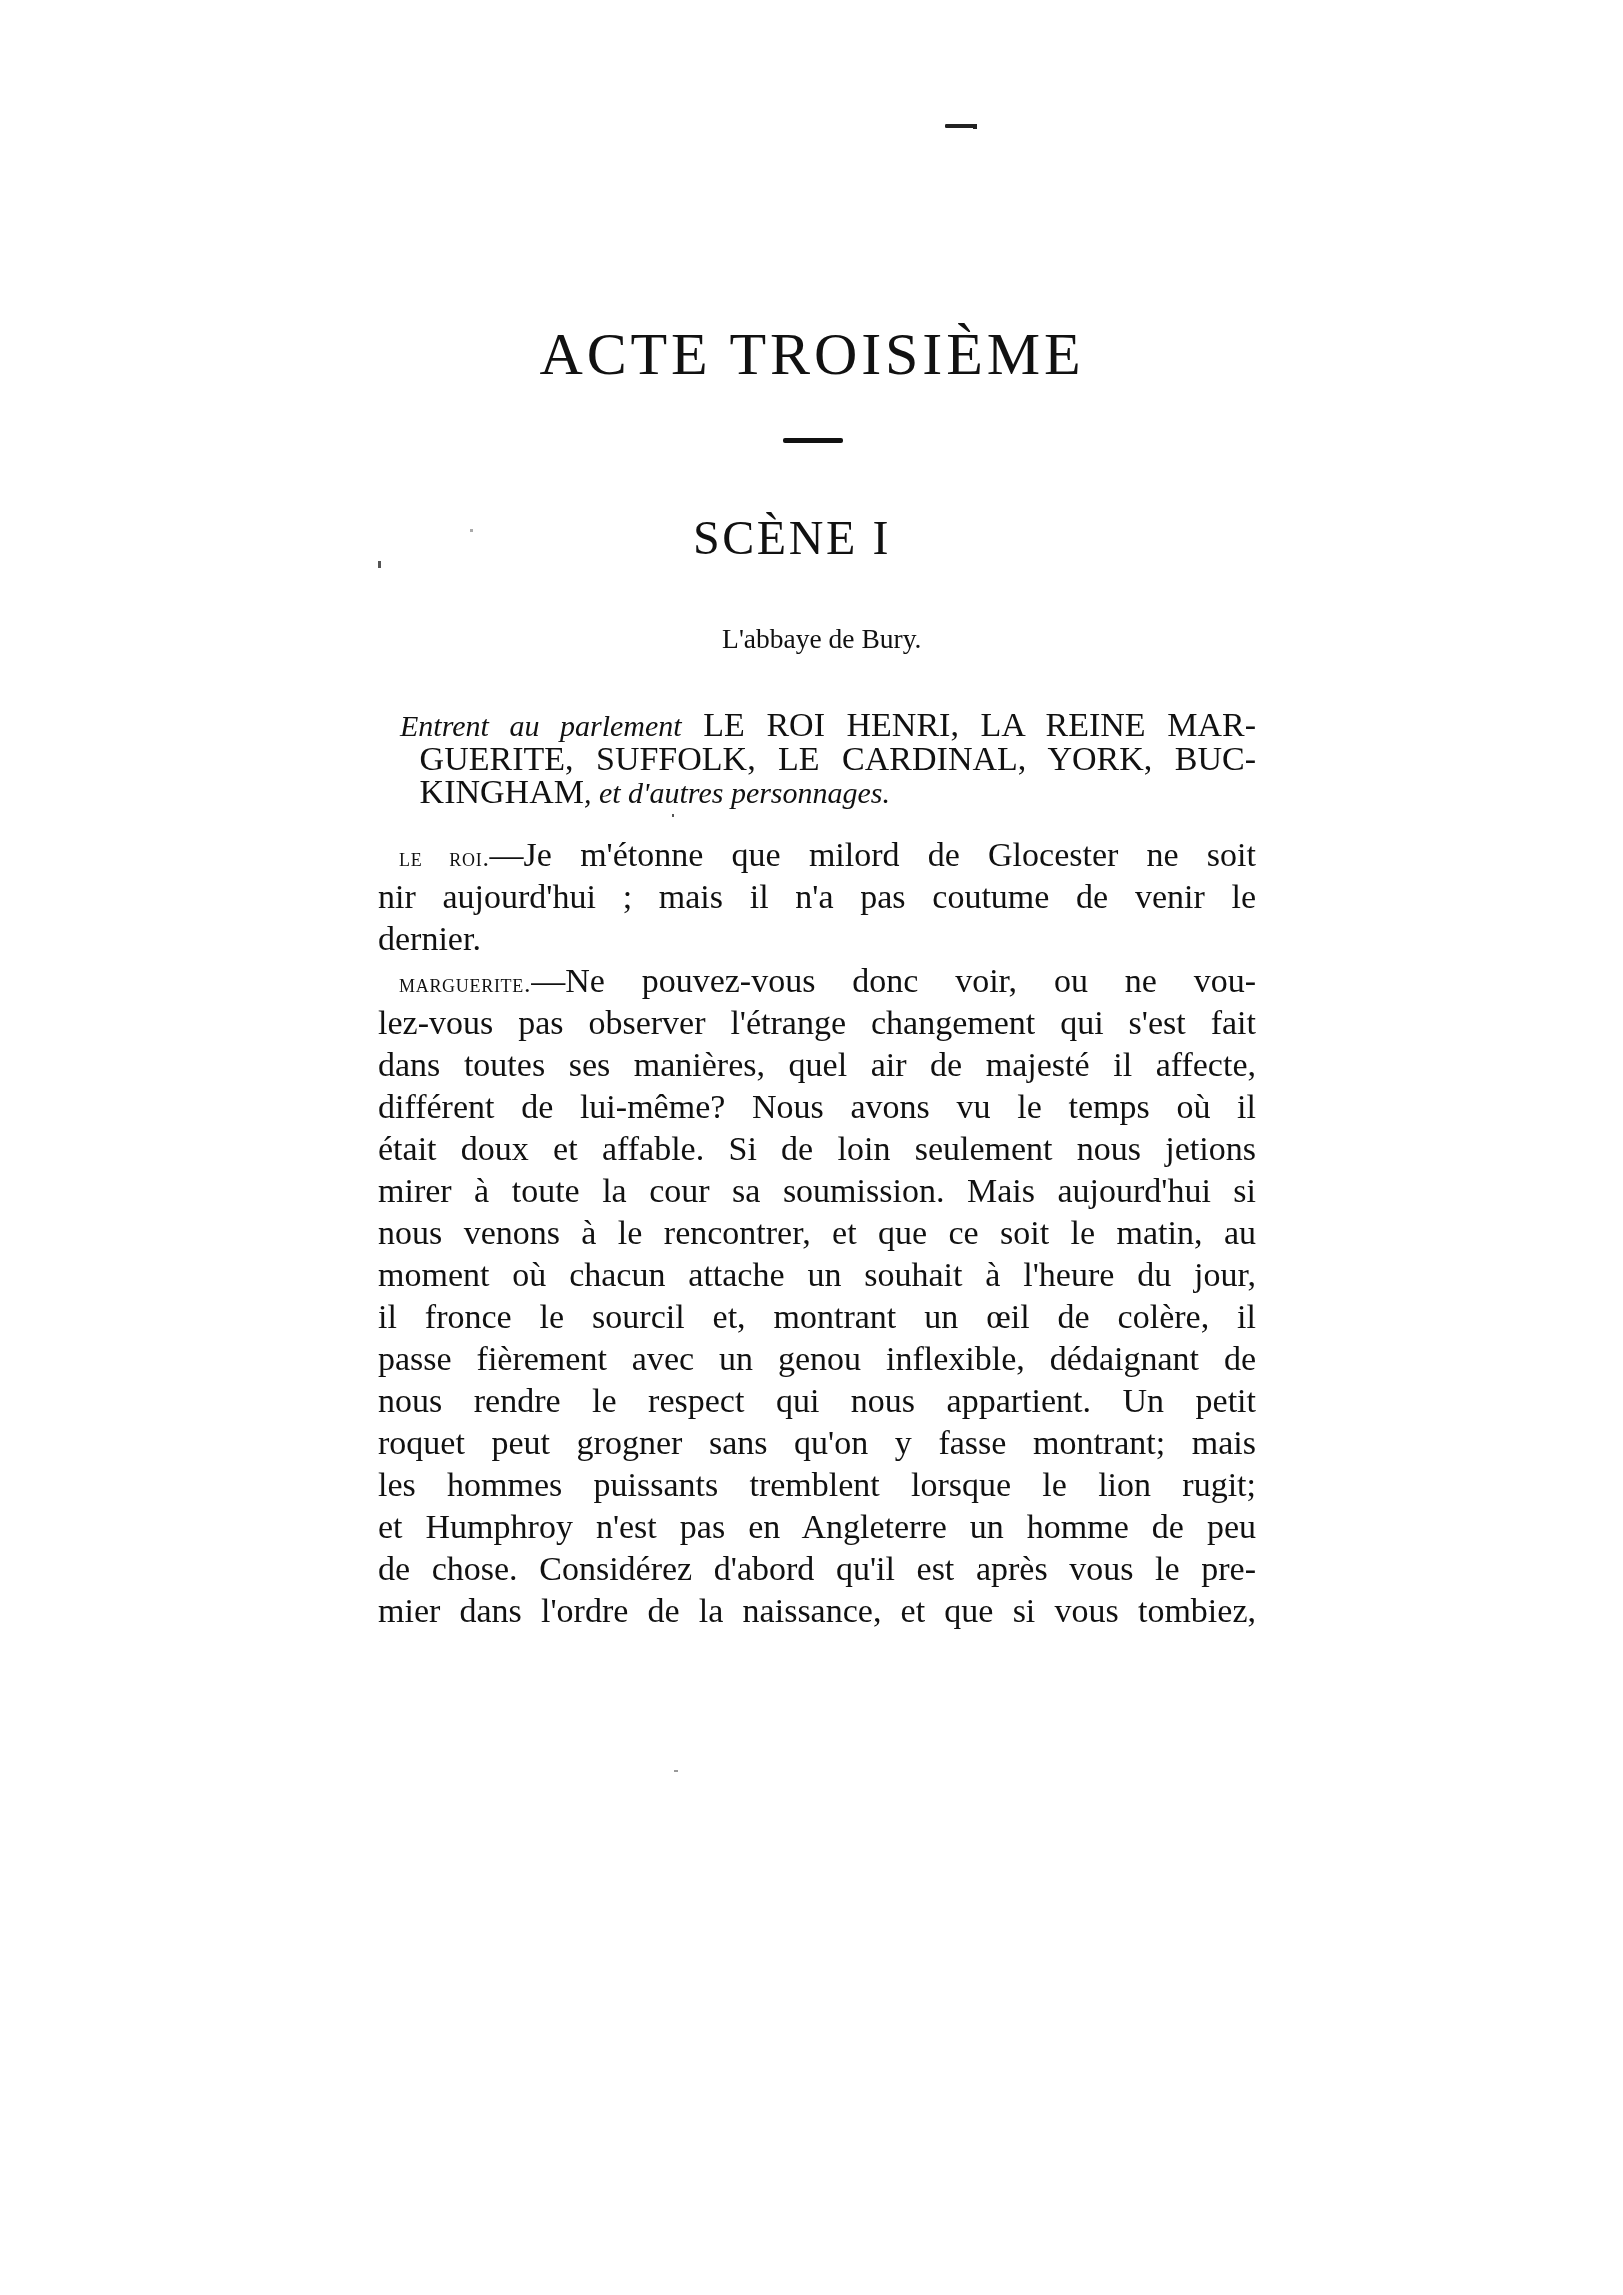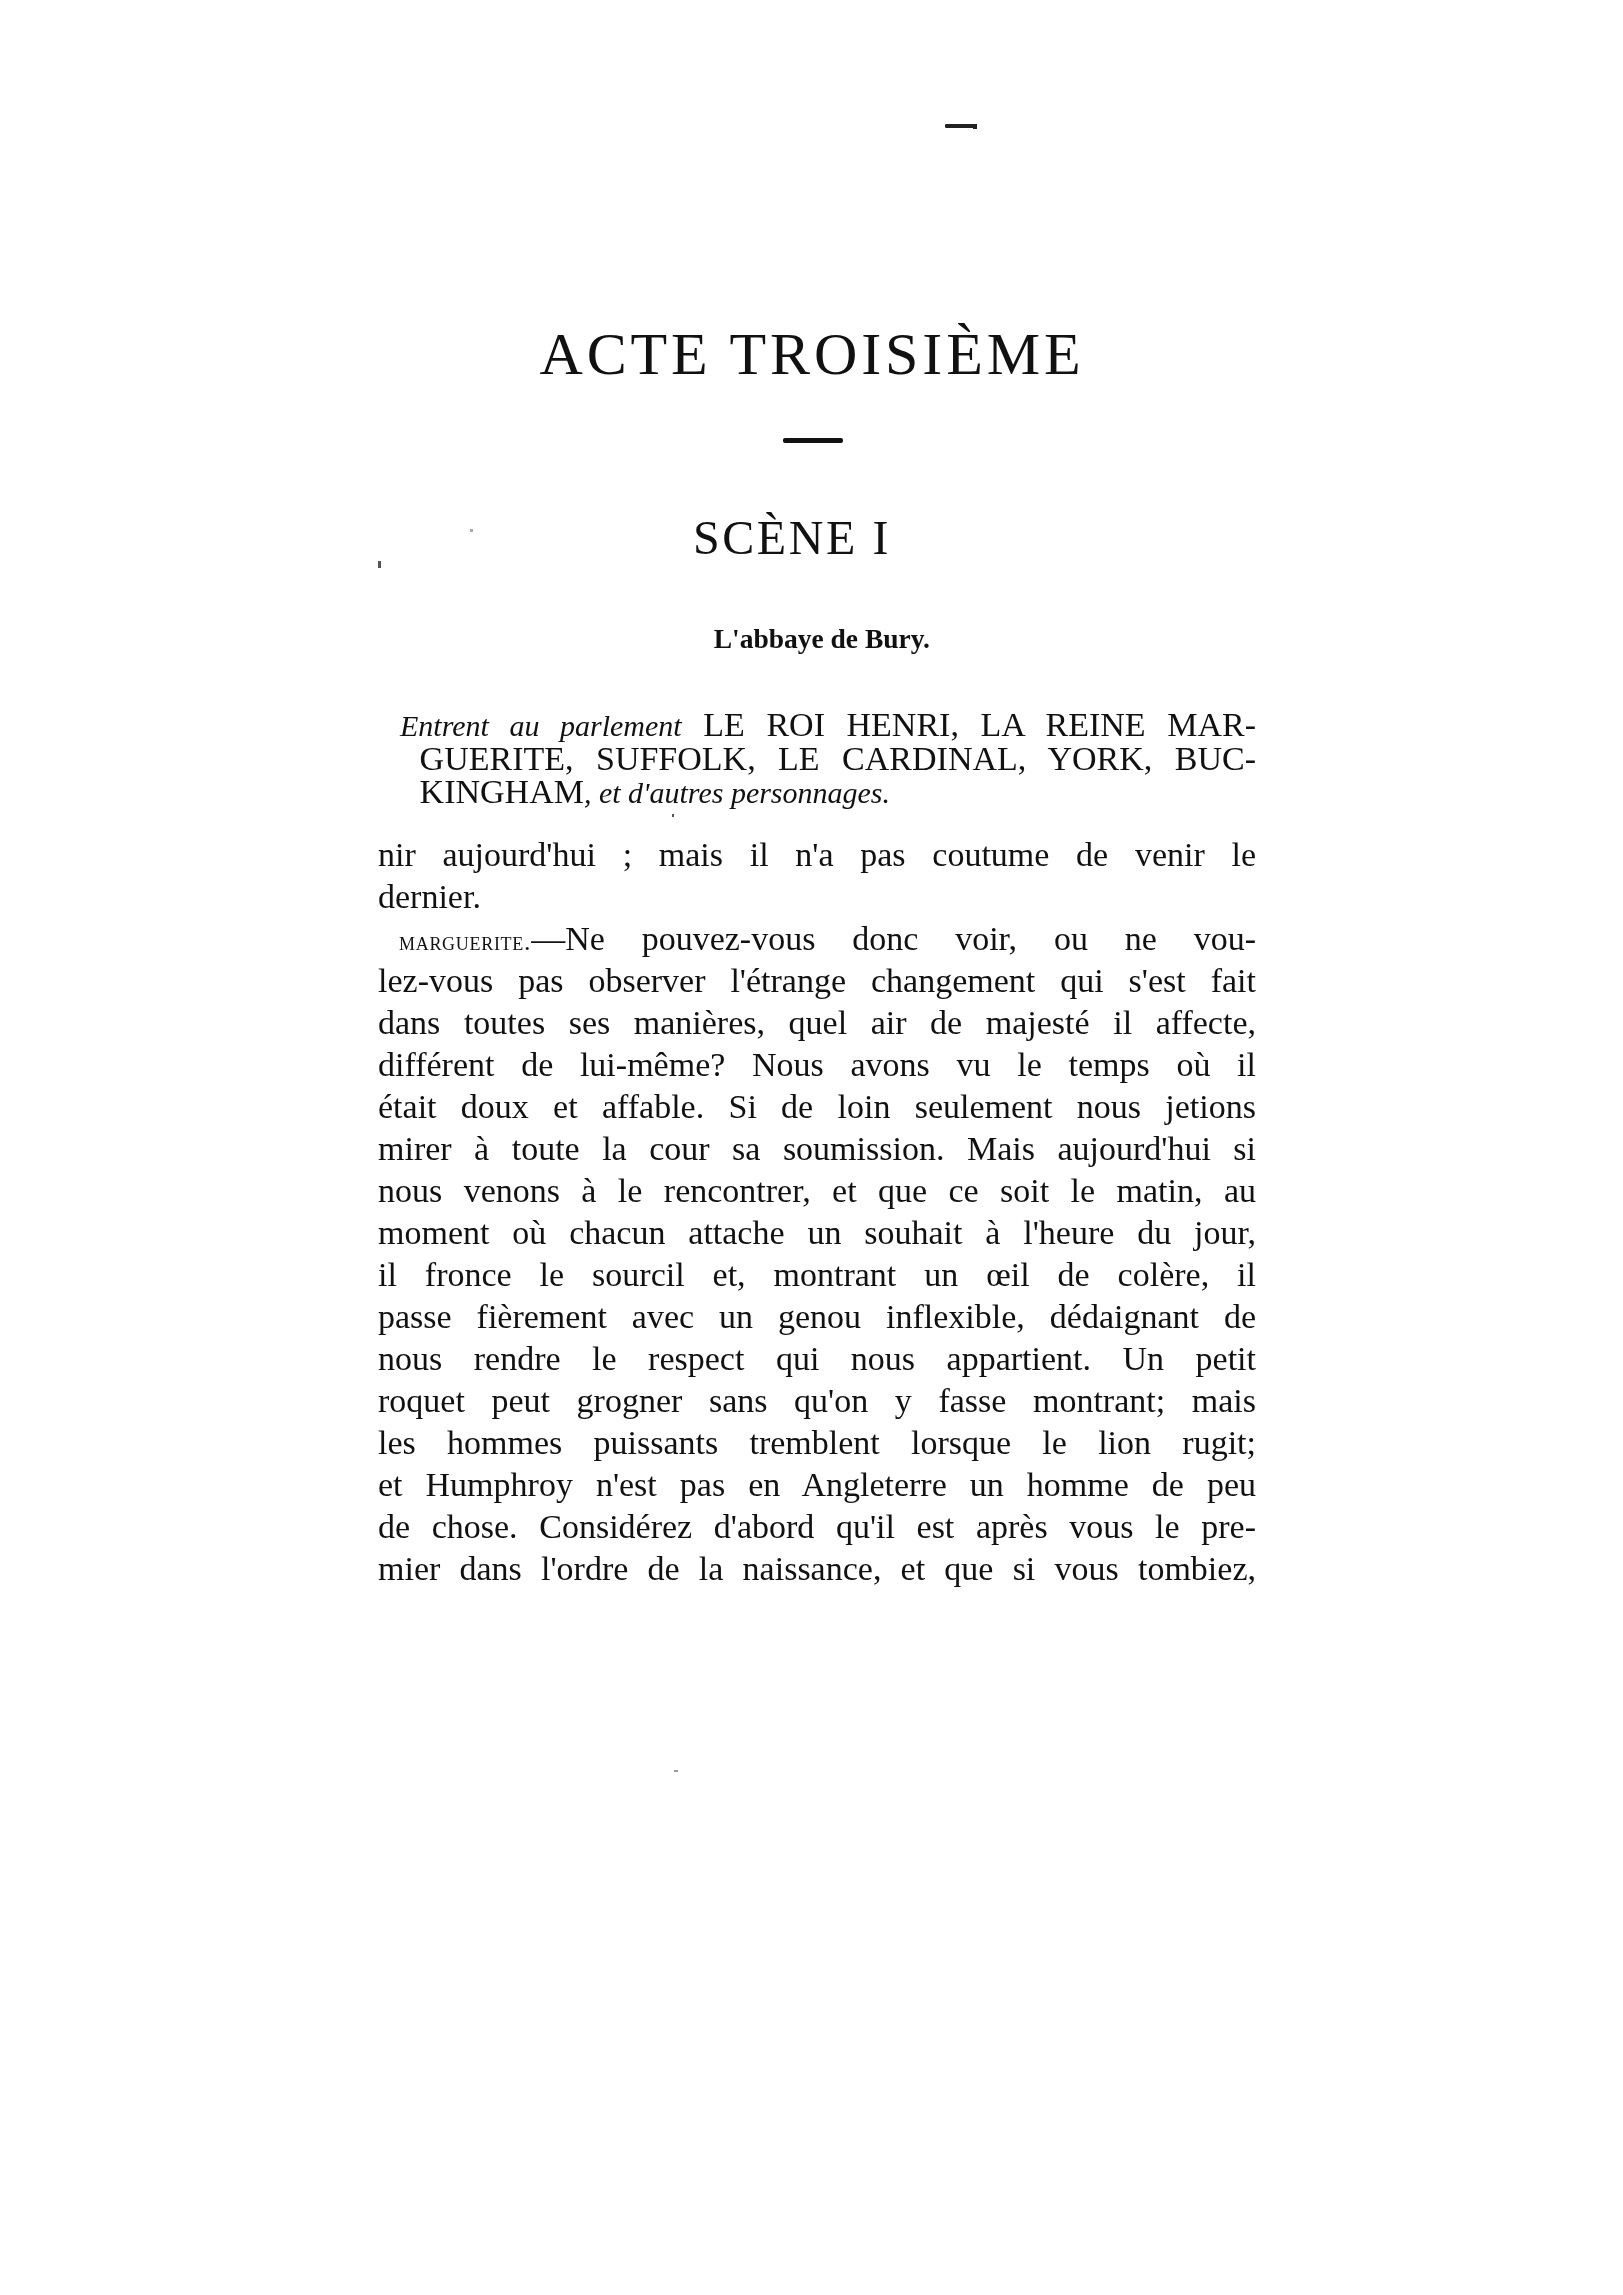--- a/index.html
+++ b/index.html
@@ -7,21 +7,21 @@
          font-family: "Liberation Serif", "DejaVu Serif", serif; color: #111; }
   .page { position: absolute; left: 0; top: 0; width: 1624px; height: 2295px; background: #fff; }
   .scan-mark { position: absolute; left: 945px; top: 124px; width: 31px; height: 3.9px; background: #222; border-radius: 1.3px; }
   .scan-mark2 { position: absolute; left: 973px; top: 124px; width: 3.9px; height: 5.2px; background: #222; }
   .act-title { position: absolute; left: 0; width: 1624px; top: 324px; text-align: center;
                font-size: 60px; letter-spacing: 3.9px; font-weight: normal; margin: 0; line-height: 1; }
   .rule { position: absolute; left: 783px; top: 438px; width: 60px; height: 4.6px; background: #111; border-radius: 2px; }
   .scene-title { position: absolute; left: 0; width: 1550px; top: 514px; text-align: center; padding-left: 34px; box-sizing: border-box;
                  font-size: 48px; letter-spacing: 2.6px; font-weight: normal; margin: 0; line-height: 1; }
   .location { position: absolute; left: 0; width: 1624px; top: 625px; text-align: center; padding-left: 19.6px; box-sizing: border-box;
-              font-size: 27.5px; font-weight: bold; margin: 0; line-height: 1; }
+              font-size: 27.5px; font-weight: normal; margin: 0; line-height: 1; }
   .stage { position: absolute; left: 376px; width: 880px; top: 708px; font-size: 34px; line-height: 33px; }
   .stage .line { display: block; white-space: nowrap; text-align: justify; text-align-last: justify; margin-left: 24px; }
   .stage .line.indent { padding-left: 19.6px; }
   .stage .line.last { text-align-last: left; }
   .stage em { font-style: italic; font-size: 30px; }
   .body-text { position: absolute; left: 378px; width: 878px; top: 834px; font-size: 34px; line-height: 42px; }
   .body-text .line { display: block; white-space: nowrap; text-align: justify; text-align-last: justify; height: 42px; }
   .body-text .line.last { text-align-last: left; }
   .body-text .line.first { padding-left: 21px; }
   .speaker { font-variant: small-caps; text-transform: lowercase; font-size: 26px; letter-spacing: 0.7px; }
@@ -44,20 +44,21 @@
   <div class="location">L'abbaye de Bury.</div>
 
   <div class="stage">
     <span class="line"><em>Entrent au parlement</em><span> LE ROI HENRI, LA REINE MAR-</span></span>
     <span class="line indent"><span>GUERITE, SUFFOLK, LE CARDINAL, YORK, BUC-</span></span>
     <span class="line indent last"><span>KINGHAM</span><em>, et d'autres personnages.</em></span>
   </div>
 
   <div class="body-text">
 
+    <span class="line first"><span class="speaker">LE ROI.</span><span>—</span><span>Je m'étonne que milord de Glocester ne soit</span></span>
     <span class="line">nir aujourd'hui ; mais il n'a pas coutume de venir le</span>
     <span class="line last">dernier.</span>
 
     <span class="line first"><span class="speaker">MARGUERITE.</span><span>—</span><span>Ne pouvez-vous donc voir, ou ne vou-</span></span>
     <span class="line">lez-vous pas observer l'étrange changement qui s'est fait</span>
     <span class="line">dans toutes ses manières, quel air de majesté il affecte,</span>
     <span class="line">différent de lui-même? Nous avons vu le temps où il</span>
     <span class="line">était doux et affable. Si de loin seulement nous jetions</span>
     <span class="line">mirer à toute la cour sa soumission. Mais aujourd'hui si</span>
     <span class="line">nous venons à le rencontrer, et que ce soit le matin, au</span>

